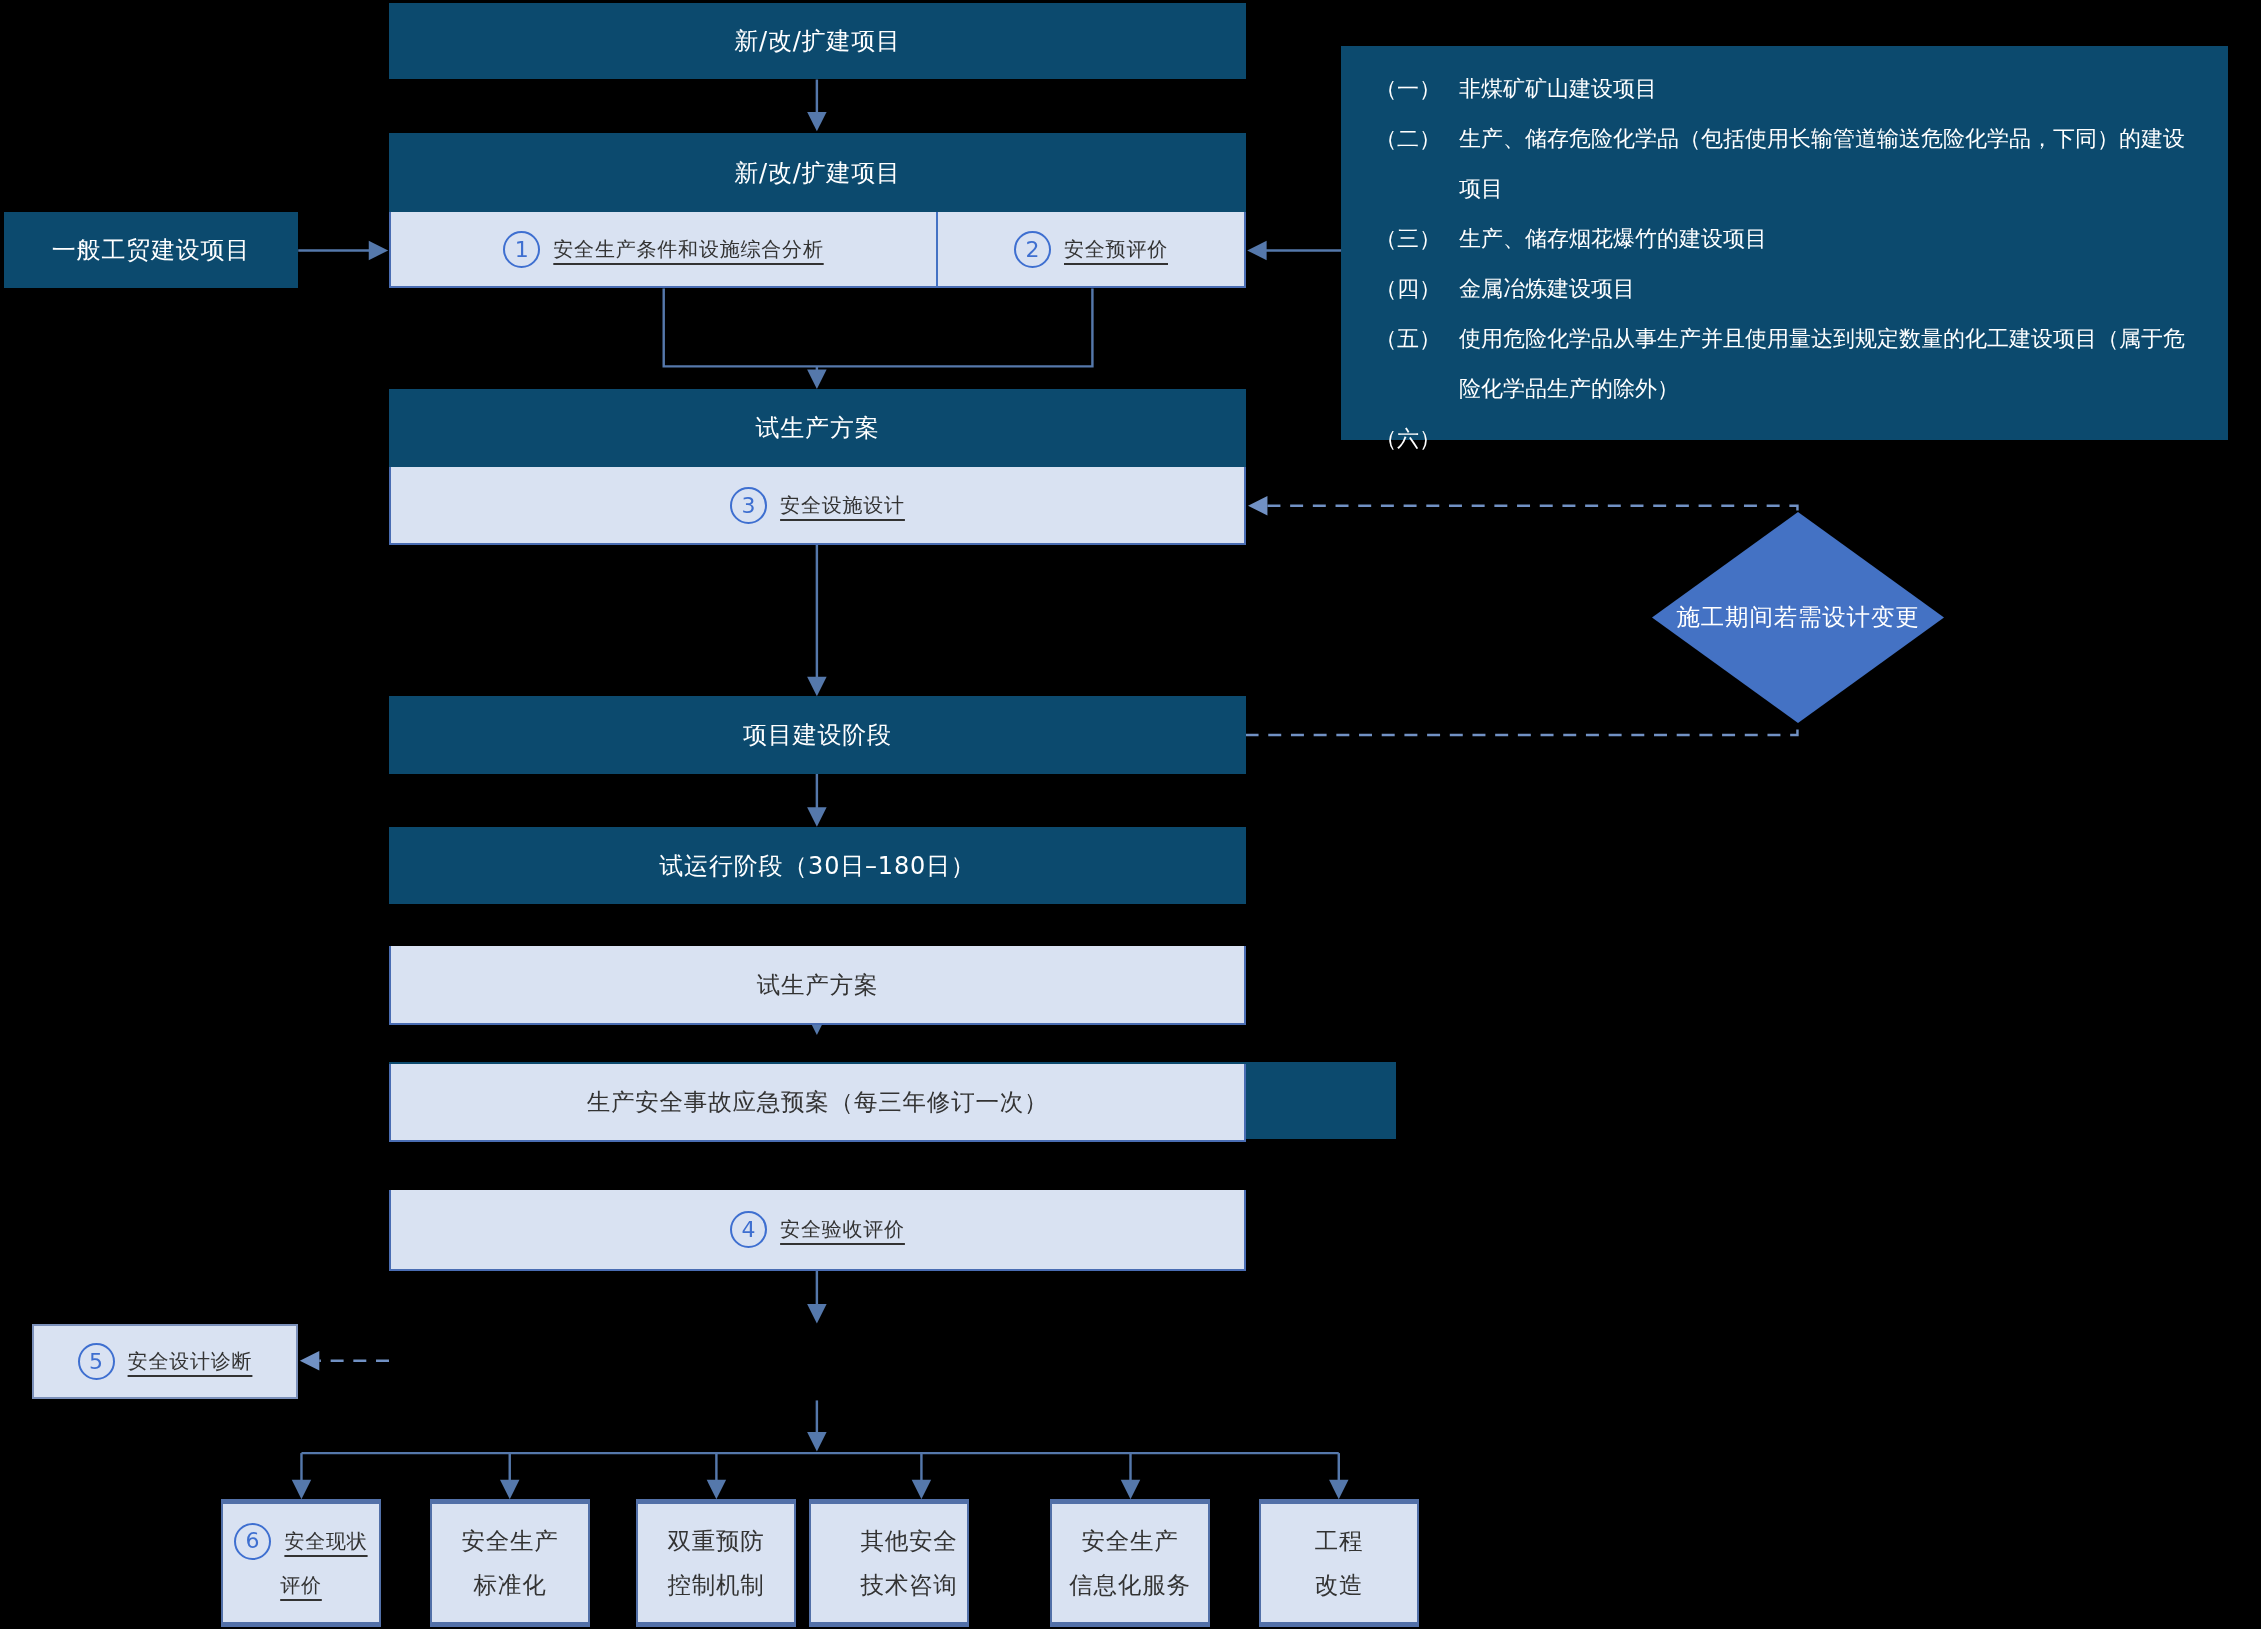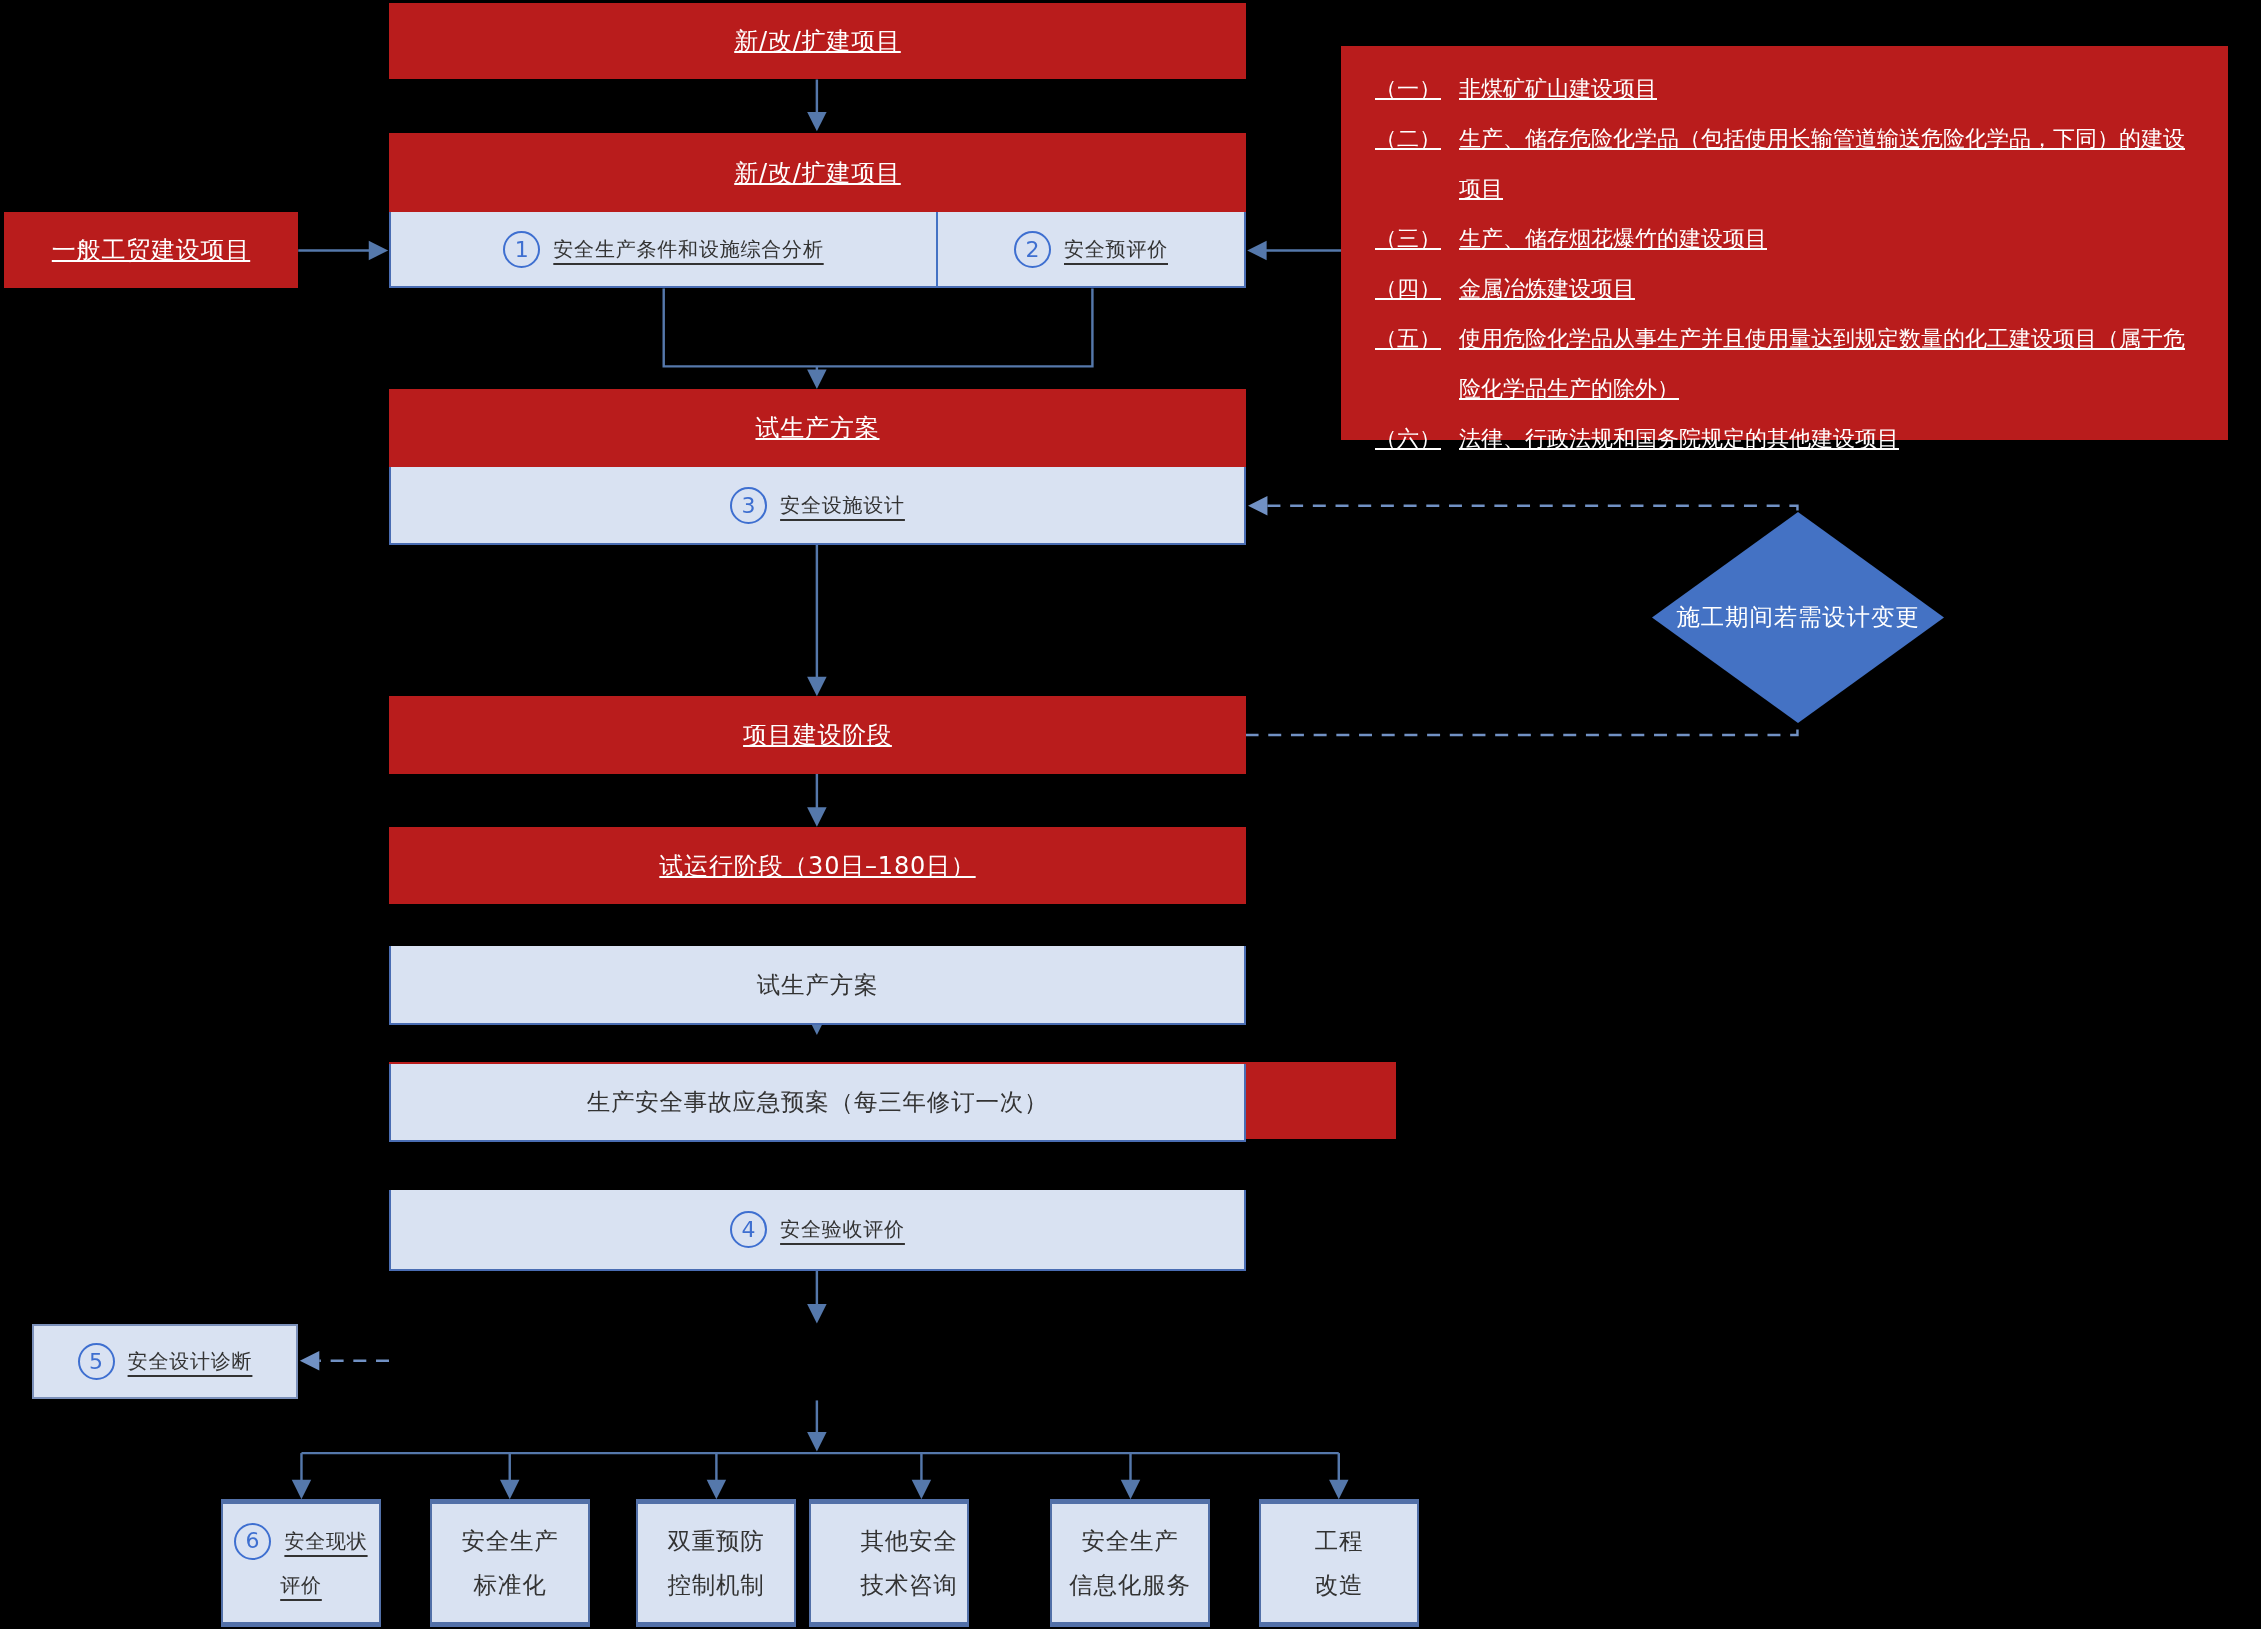--- a/index.html
+++ b/index.html
@@ -1,21 +1,21 @@
 <!DOCTYPE html>
 <html style="font-size:13px"><head>
 <meta charset="utf-8">
 <style>
   html,body{margin:0;padding:0;background:#000;}
   #canvas{
     position:relative;width:2261px;height:1629px;background:#000000;
     font-family:"DejaVu Sans","Liberation Sans",sans-serif;overflow:hidden;
   }
   .abs{position:absolute;box-sizing:border-box;}
-  .blue{background:#b91c1c;color:#ffffff;text-decoration:underline;}
+  .blue{background:#0c4a6e;color:#ffffff;}
   .light{background:#d9e2f2;color:#333333;border:2.4px solid #4a6db3;border-top:none;}
   .cell{display:flex;align-items:center;justify-content:center;}
   .title{font-size:24px;letter-spacing:0.8px;}
   .plain-text{font-size:23.5px;letter-spacing:0.8px;}
   .num{
     display:inline-flex;align-items:center;justify-content:center;flex:none;
     width:37px;height:37px;border:2.4px solid #3e6fd0;border-radius:50%;
     color:#3e6fd0;font-size:22px;margin-right:13px;box-sizing:border-box;
   }
   .step-label{
@@ -133,21 +133,20 @@
     <div class="law-item">
       <span class="law-marker">（四）</span>
       <span class="law-text">金属冶炼建设项目</span>
     </div>
     <div class="law-item">
       <span class="law-marker">（五）</span>
       <span class="law-text">使用危险化学品从事生产并且使用量达到规定数量的化工建设项目（属于危险化学品生产的除外）</span>
     </div>
     <div class="law-item">
       <span class="law-marker">（六）</span>
-      <span class="law-text">法律、行政法规和国务院规定的其他建设项目</span>
     </div>
   </div>
 
   <div class="abs blue cell title" style="left:389px;top:389px;width:857px;height:78px;">
     <span>试生产方案</span>
   </div>
   <div class="abs light cell" style="left:389px;top:467px;width:857px;height:78px;">
     <span class="num">3</span>
     <span class="step-label">安全设施设计</span>
   </div>

